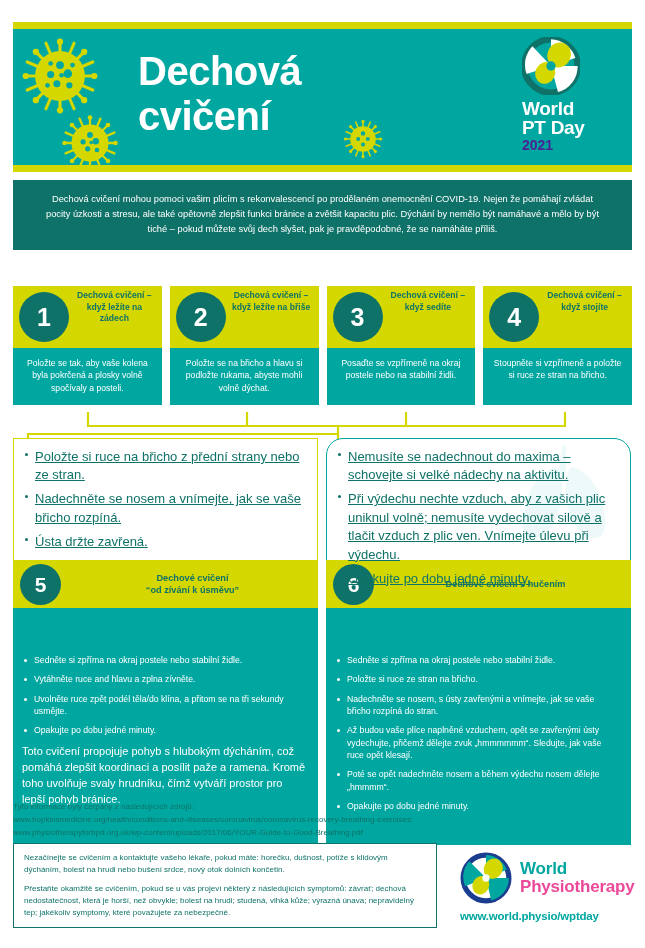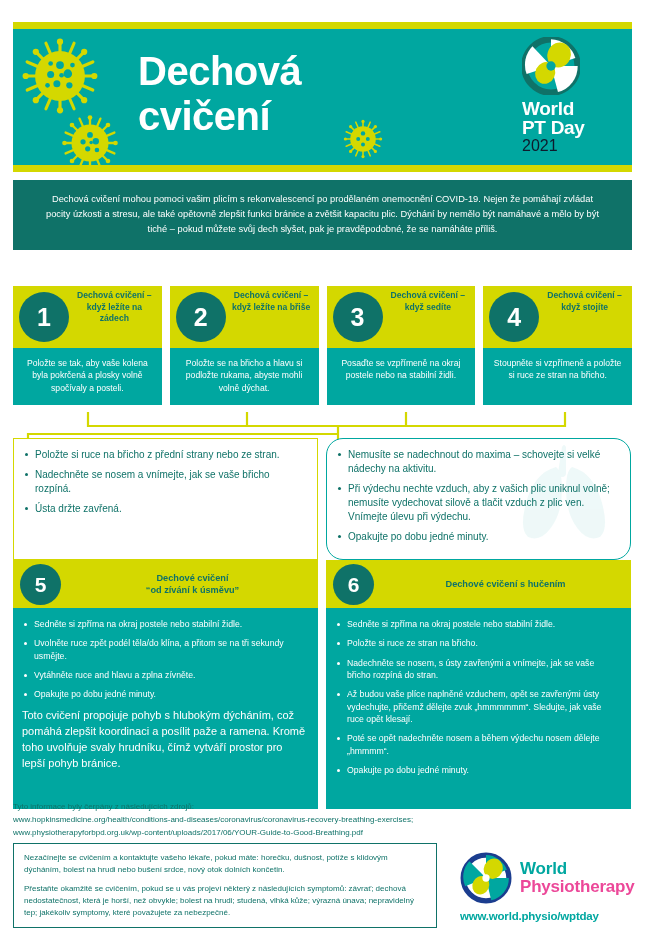--- a/index.html
+++ b/index.html
@@ -26,21 +26,21 @@
   }
   .virus{position:absolute;pointer-events:none;}
   .v1{left:8px;top:8px;}
   .v2{left:48px;top:85px;}
   .v3{left:330px;top:90px;}
 
   
   .wptd{position:absolute;right:14px;top:8px;width:96px;text-align:left;}
   .wptd-mark{width:58px;height:58px;display:block;margin-bottom:4px;}
   .wptd-l1,.wptd-l2{color:#fff;font-weight:bold;font-size:19px;line-height:1.02;letter-spacing:-0.3px;}
-  .wptd-year{color:#0f172a;font-size:16px;line-height:1.05;font-weight:400;letter-spacing:0px;
+  .wptd-year{color:#4c1d95;font-size:14px;line-height:1.05;font-weight:700;letter-spacing:0px;
     -webkit-text-stroke:0;opacity:.97;}
 
   
   .intro{
     position:absolute;left:13px;top:180px;width:619px;
     background:#0F7268;color:#ffffff;
     padding:12px 26px 13px 26px;box-sizing:border-box;
     text-align:center;font-size:9.3px;line-height:1.62;
   }
   .intro p{margin:0;}
@@ -72,41 +72,41 @@
   .panel{
     width:305px;box-sizing:border-box;background:#ffffff;
     border:1.6px solid #D4D800;position:relative;overflow:hidden;
     min-height:108px;padding:9px 10px 9px 8px;
   }
   .panel.right{border-color:#00A7A0;border-radius:17px;}
   .lungs{position:absolute;right:6px;top:2px;opacity:.13;pointer-events:none;}
   ul.bl{margin:0;padding:0;list-style:none;position:relative;z-index:2;}
   ul.bl li{
     position:relative;padding-left:13px;margin-bottom:5.5px;
-    color:#0F7268;font-size:10px;line-height:1.42;
+    color:#0F7268;font-size:13px;line-height:1.42;text-decoration:underline;
   }
   ul.bl li:before{
     content:"";position:absolute;left:3px;top:5px;width:3px;height:3px;
     background:#0F7268;border-radius:50%;
   }
 
   
   .bigrow{position:absolute;left:13px;top:560px;width:619px;display:flex;gap:8px;}
   .bigcol{width:305px;background:#00A7A0;display:flex;flex-direction:column;}
   .big-head{background:#D4D800;height:48px;position:relative;}
   .big-num{
     position:absolute;left:7px;top:4px;width:41px;height:41px;border-radius:50%;
     background:#0F7268;color:#fff;font-size:21px;font-weight:bold;
     display:flex;align-items:center;justify-content:center;
   }
   .big-head-text{
     position:absolute;left:60px;right:6px;top:50%;transform:translateY(-50%);
     color:#0F7268;font-size:9.2px;font-weight:bold;line-height:1.35;text-align:center;
   }
-  .big-body{padding:10px 11px 26px 9px;color:#ffffff;flex:1;}
+  .big-body{padding:10px 11px 26px 9px;color:#ffffff;flex:1;margin-top:36px;}
   .big-body ul{margin:0;padding:0;list-style:none;}
   .big-body li{
     position:relative;padding-left:12px;margin-bottom:7px;
     font-size:8.7px;line-height:1.42;color:#ffffff;
   }
   .big-body li:before{
     content:"";position:absolute;left:2px;top:5px;width:3px;height:3px;
     background:#ffffff;border-radius:50%;
   }
   .big-note{font-size:11px;line-height:1.45;color:#ffffff;margin-top:2px;}
@@ -361,22 +361,22 @@
       <div class="big-head">
         <div class="big-num">5</div>
         <div class="big-head-text">
           <div>Dechové cvičení</div>
           <div>“od zívání k úsměvu”</div>
         </div>
       </div>
       <div class="big-body">
         <ul>
           <li>Sedněte si zpříma na okraj postele nebo stabilní židle.</li>
+          <li>Vytáhněte ruce and hlavu a zplna zívněte.</li>
           <li>Uvolněte ruce zpět podél těla/do klína, a přitom se na tři sekundy usmějte.</li>
-          <li>Vytáhněte ruce and hlavu a zplna zívněte.</li>
           <li>Opakujte po dobu jedné minuty.</li>
         </ul>
         <div class="big-note">Toto cvičení propojuje pohyb s hlubokým dýcháním, což pomáhá zlepšit koordinaci a posílit paže a ramena. Kromě toho uvolňuje svaly hrudníku, čímž vytváří prostor pro lepší pohyb bránice.</div>
       </div>
     </div>
 
     <div class="bigcol">
       <div class="big-head">
         <div class="big-num">6</div>
         <div class="big-head-text">

